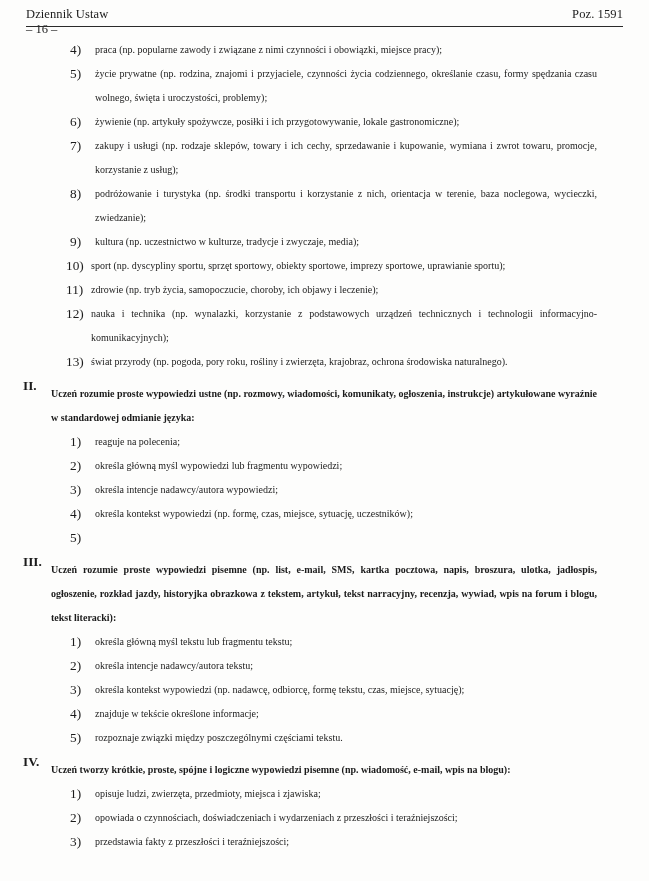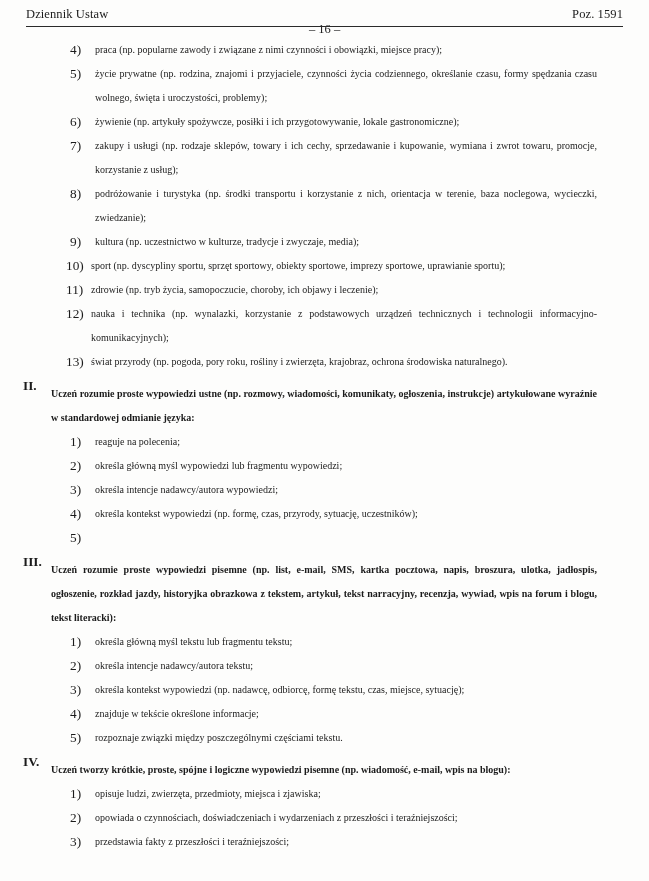--- a/index.html
+++ b/index.html
@@ -29,21 +29,21 @@
     align-items: center;
     justify-content: space-between;
     font-size: 12.5px;
     line-height: 15px;
     letter-spacing: .1px;
   }
   .page-header .hdr-left { flex: 0 0 auto; }
   .page-header .hdr-center {
     position: absolute;
     left: 0; right: 0;
-    text-align: center;
+    text-align: left;
     font-size: 12.5px;
     line-height: 15px;
     pointer-events: none;
   }
   .page-header .hdr-right { flex: 0 0 auto; margin-left: auto; }
   .header-rule {
     position: absolute;
     left: 26px;
     top: 26px;
     width: 597px;
@@ -176,21 +176,21 @@
     <div class="row num-item">
       <span class="marker">2)</span>
       <span class="body-text last-line-left">określa główną myśl wypowiedzi lub fragmentu wypowiedzi;</span>
     </div>
     <div class="row num-item">
       <span class="marker">3)</span>
       <span class="body-text last-line-left">określa intencje nadawcy/autora wypowiedzi;</span>
     </div>
     <div class="row num-item">
       <span class="marker">4)</span>
-      <span class="body-text last-line-left">określa kontekst wypowiedzi (np. formę, czas, przyrody, sytuację, uczestników);</span>
+      <span class="body-text last-line-left">określa kontekst wypowiedzi (np. formę, czas, miejsce, sytuację, uczestników);</span>
     </div>
     <div class="row num-item">
       <span class="marker">5)</span>
     </div>
   </div>
 
   <div class="row roman-item">
     <span class="marker">III.</span>
     <span class="body-text last-line-left">Uczeń rozumie proste wypowiedzi pisemne (np. list, e-mail, SMS, kartka pocztowa, napis, broszura, ulotka, jadłospis, ogłoszenie, rozkład jazdy, historyjka obrazkowa z tekstem, artykuł, tekst narracyjny, recenzja, wywiad, wpis na forum i blogu, tekst literacki):</span>
   </div>

